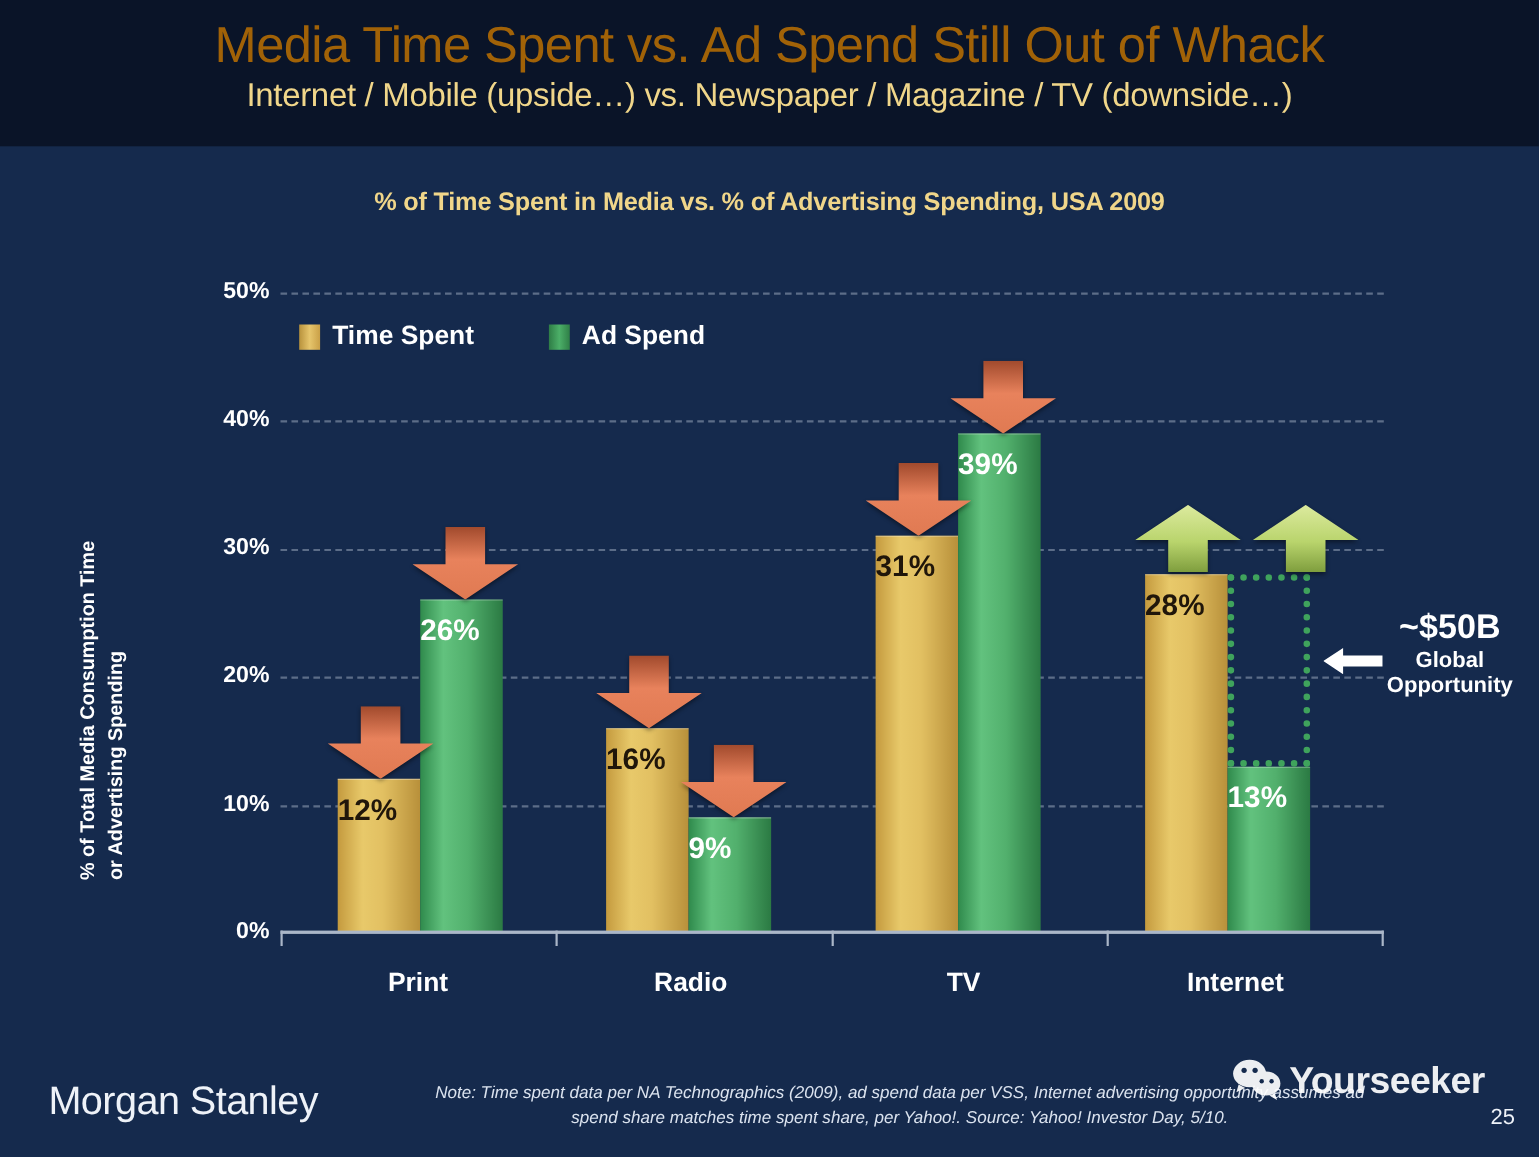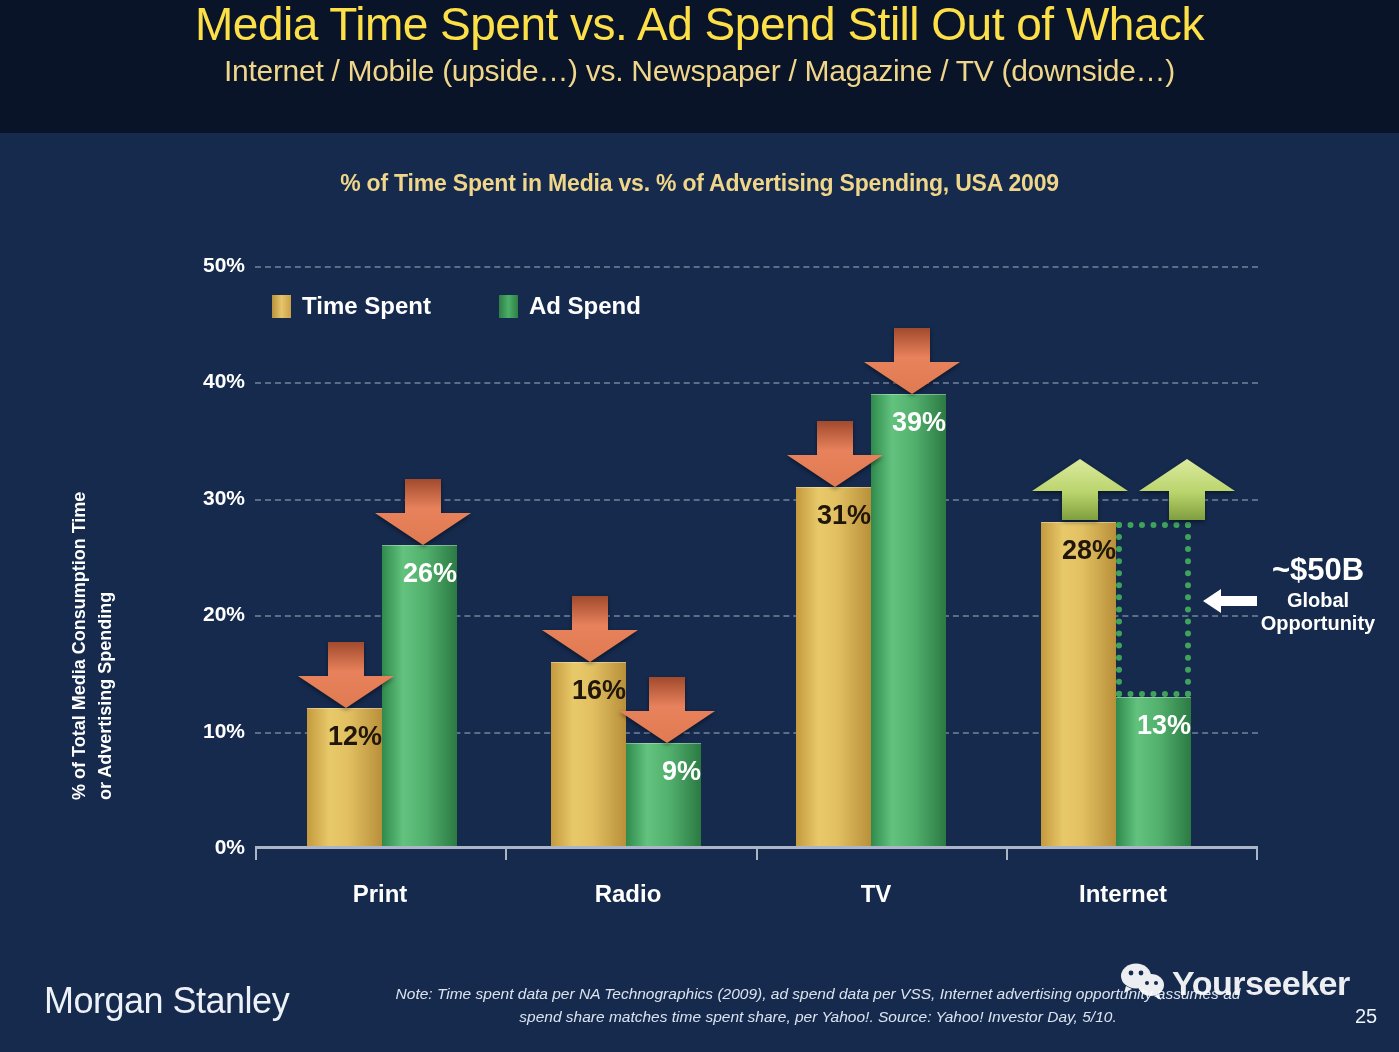--- a/index.html
+++ b/index.html
@@ -11,22 +11,22 @@
   }
   .slide { position: relative; width: 1399px; height: 1052px; background: #152a4d; }
 
   
   .header {
     position: absolute; left: 0; top: 0; width: 1399px; height: 133px;
     background: #0a1428;
     text-align: center;
   }
   .header-title {
-    color: #fde047; font-size: 46px; font-weight: 400; letter-spacing: -0.5px;
-    line-height: 1.05; white-space: nowrap;
+    color: #a16207; font-size: 46px; font-weight: 400; letter-spacing: -0.5px;
+    line-height: 1.05; padding-top: 16px; white-space: nowrap;
   }
   .header-sub {
     color: #f0d68a; font-size: 30px; font-weight: 400; letter-spacing: -0.3px;
     line-height: 1.1; padding-top: 6px; white-space: nowrap;
   }
 
   
   .chart-title {
     position: absolute; left: 0; top: 170px; width: 1399px;
     text-align: center; color: #f0d68a;
@@ -84,21 +84,21 @@
     position: absolute; bottom: 0;
     border-top: 1px solid rgba(255,255,255,0.35);
   }
   .bar.gold {
     background: linear-gradient(to right,#c49a3e 0%, #e8c96a 30%, #e2c062 55%, #b8903a 100%);
   }
   .bar.green {
     background: linear-gradient(to right,#2f8a4c 0%, #62c27e 28%, #52b06d 58%, #2b7a43 100%);
   }
   .bar-label {
-    position: absolute; width: 100%; text-align: right;
+    position: absolute; width: 100%; text-align: left;
     font-size: 27px; font-weight: bold; top: 12px;
   }
   .bar-label.dark  { color: #20160a; }
   .bar-label.light { color: #ffffff; }
 
   
   .cat-label {
     position: absolute; top: 868px; text-align: center;
     color: #ffffff; font-size: 24px; font-weight: bold; margin-top: 12px;
   }

